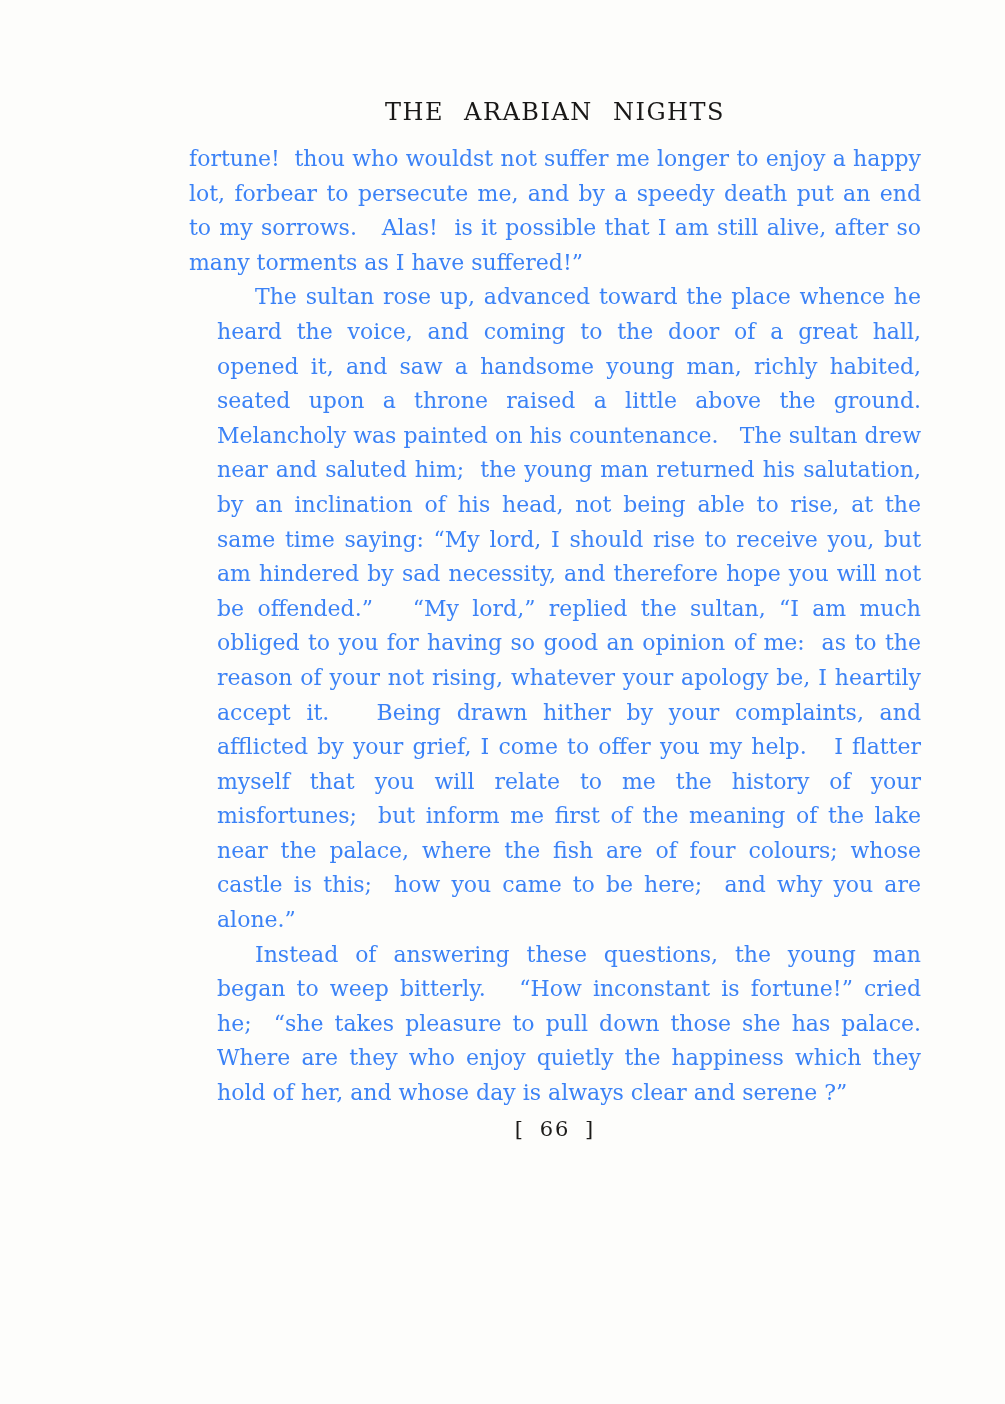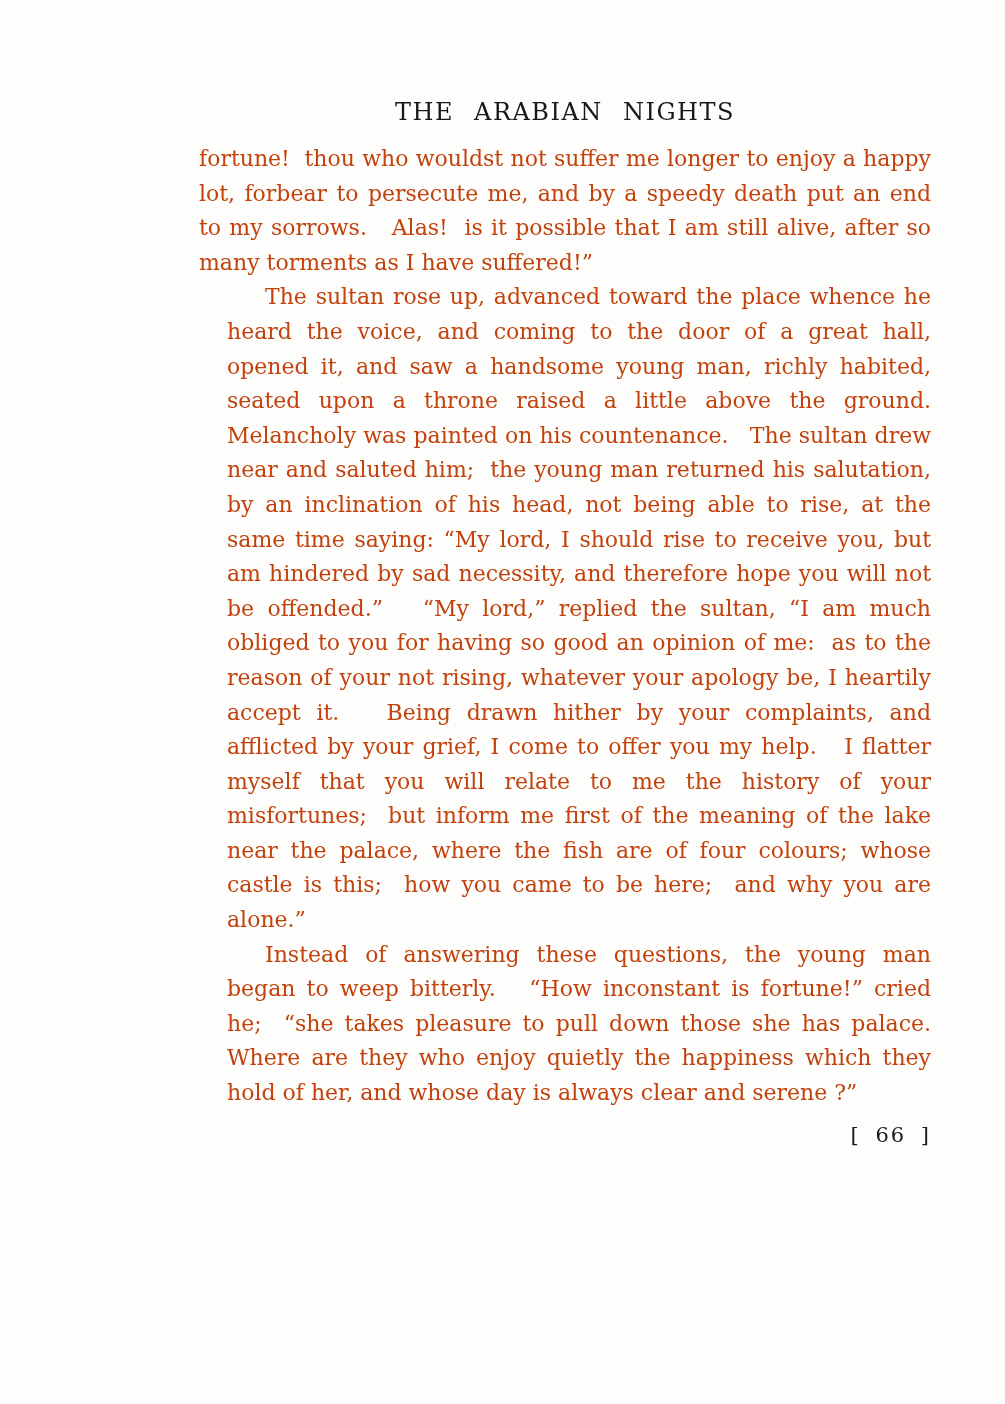--- a/index.html
+++ b/index.html
@@ -13,49 +13,49 @@
     height: 1404px;
     background: #fdfdfb;
     color: #1c1b19;
     font-family: "DejaVu Serif", "Liberation Serif", serif;
     overflow: hidden;
     box-sizing: border-box;
   }
   .content {
     position: absolute;
     top: 98px;
-    left: 199px;
+    left: 189px;
     width: 732px;
   }
   .running-header {
     text-align: center;
     font-size: 24px;
     line-height: 28px;
     letter-spacing: 1.5px;
     word-spacing: 11px;
     font-weight: 500;
     margin: 0 0 16px 0;
     color: #191817;
   }
   .para {
     margin: 0;
     font-size: 22px;
     line-height: 34.6px;
     text-align: justify;
     white-space: pre-wrap;
-    color: #c2410c;
+    color: #3b82f6;
   }
   .para.indent {
     text-indent: 38px;
     margin-left: 28px;
   }
   .page-number {
-    text-align: right;
+    text-align: center;
     font-size: 21px;
-    margin-top: 12px;
+    margin-top: 6px;
     letter-spacing: 2px;
     word-spacing: 6px;
     color: #1c1b19;
   }
 </style>
 </head>
 <body>
 
 <div class="scan-page">
   <div class="content">

